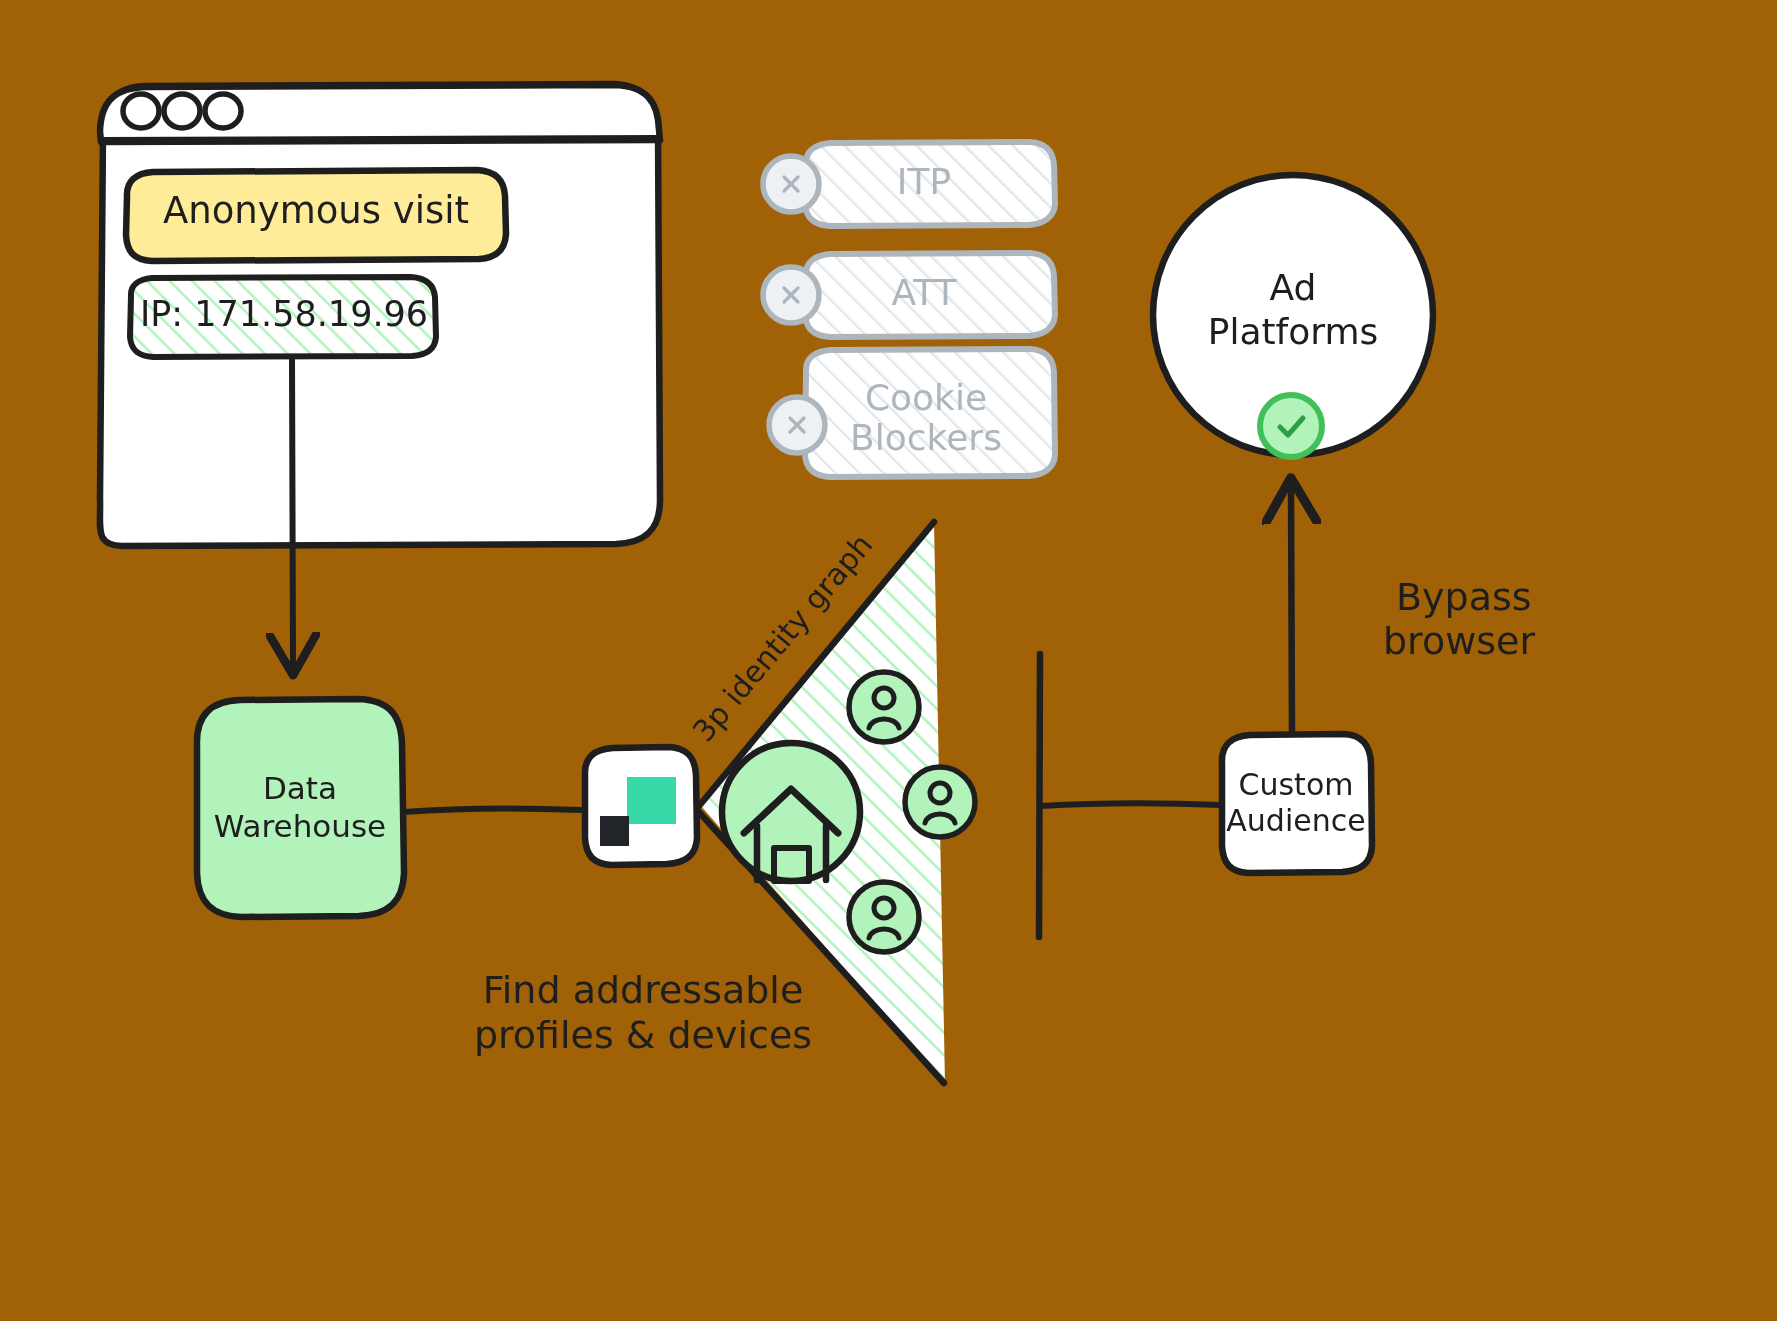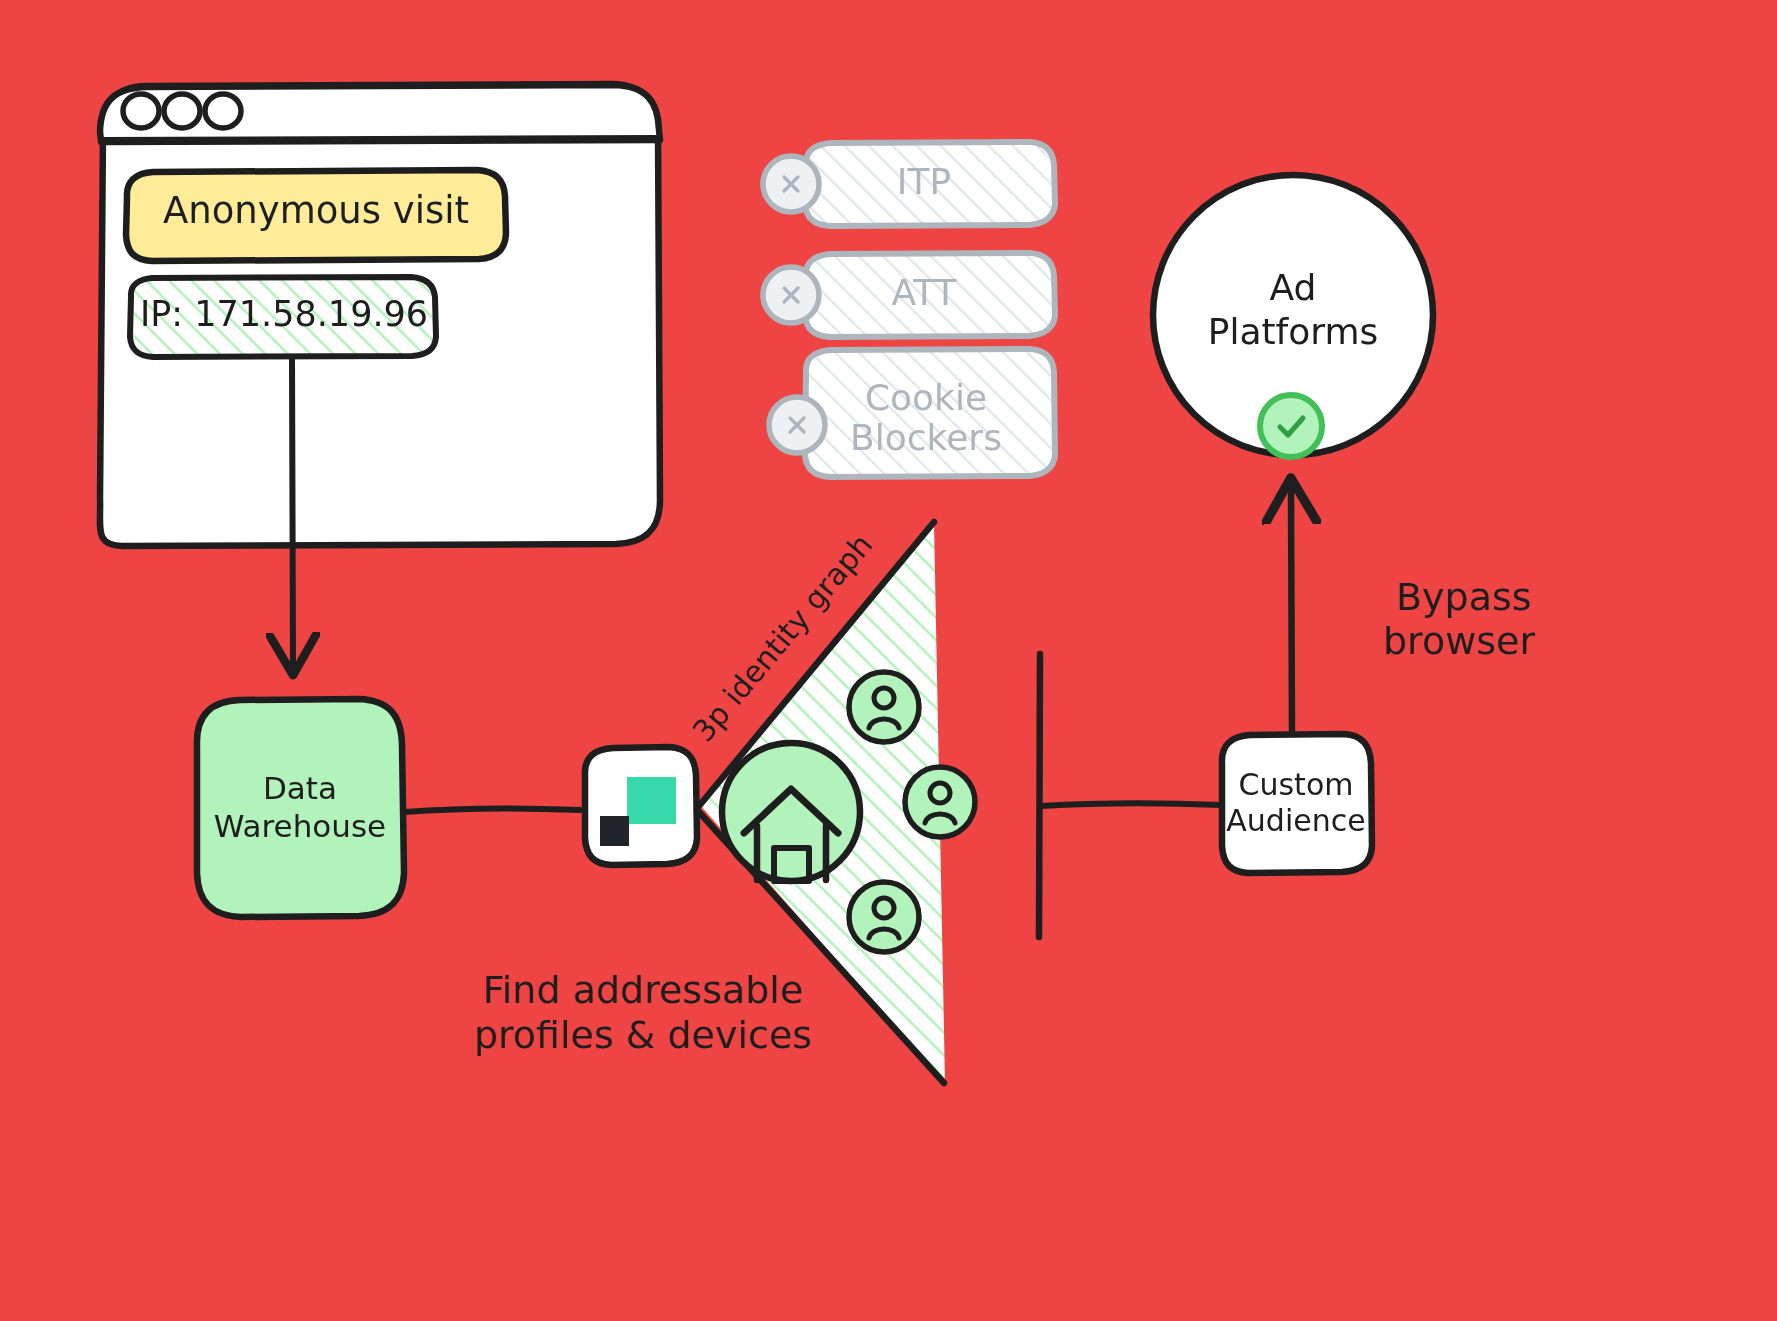--- a/index.html
+++ b/index.html
@@ -5,21 +5,21 @@
   * { box-sizing: border-box; }
   html, body {
     margin: 0; padding: 0;
     background: #ffffff;
     font-family: "DejaVu Sans", sans-serif;
   }
   #stage {
     position: relative;
     width: 1777px;
     height: 1321px;
-    background: #ef4444;
+    background: #a16207;
     overflow: hidden;
   }
   svg.layer {
     position: absolute;
     top: 0; left: 0;
     width: 1777px;
     height: 1321px;
   }
   .hand {
     font-family: "DejaVu Sans", sans-serif;

